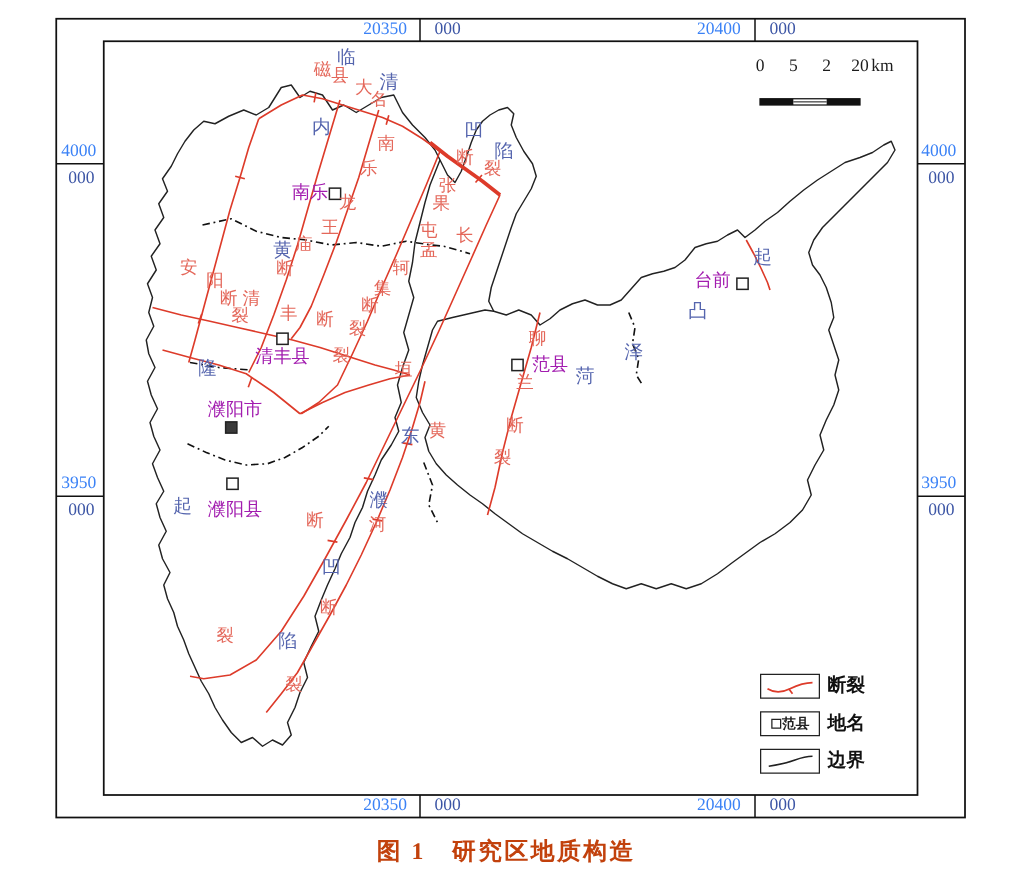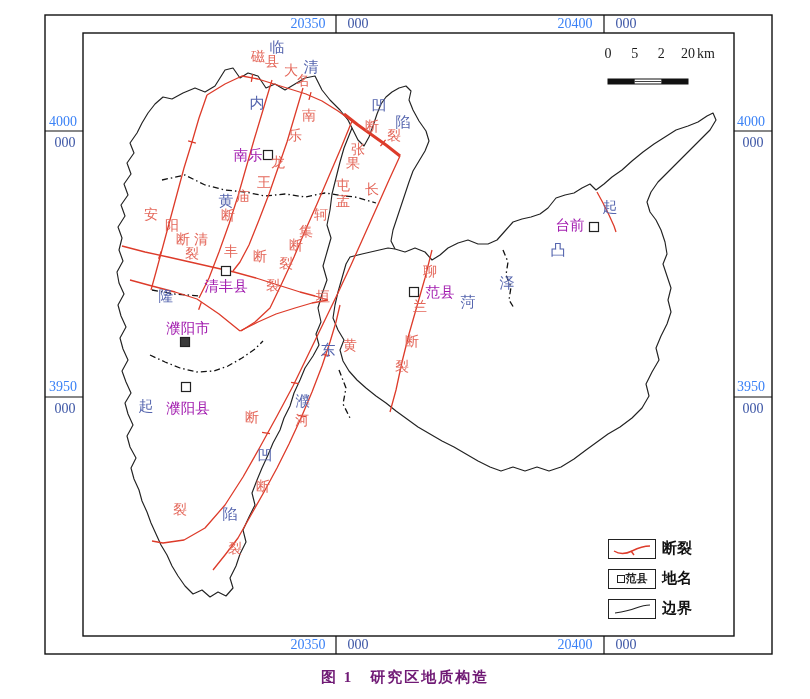--- a/index.html
+++ b/index.html
@@ -17,21 +17,21 @@
   #scale-ratio{font-size:14px;}
   #scale-ticks{position:relative;height:16px;font-size:14px;}
   #scale-ticks span{position:absolute;transform:translate(-50%,0);}
   #legend{position:absolute;left:608px;top:538px;font-weight:bold;}
   .leg-row{display:flex;align-items:center;margin-bottom:9px;height:21px;}
   .leg-box{width:48px;height:20px;border:1.3px solid #222;display:flex;align-items:center;justify-content:center;background:#fff;box-sizing:border-box;}
   .leg-label{margin-left:6px;font-size:15px;color:#111;}
   .leg-place{display:flex;align-items:center;font-size:11px;color:#222;}
   .leg-sq{width:6px;height:6px;border:1px solid #222;margin-right:1px;}
   #caption{position:absolute;left:0;top:668px;width:810px;text-align:center;
-           font-weight:bold;font-size:15px;color:#701a75;letter-spacing:2px;}
+           font-weight:bold;font-size:19px;color:#c2410c;letter-spacing:2px;}
 </style>
 </head>
 <body>
 
 <div id="fig">
   <svg id="mapsvg" width="810" height="699">
       <path d="M183,93 L195,88 L205,92 L215,86 L225,70 L233,68 L240,78 L248,73 L258,76 L266,88 L275,84 L285,90 L295,84 L305,78 L315,76 L322,90 L330,100 L340,110 L348,120 L352,128 L344,148 L340,162 L336,178 L332,194 L330,210 L327,225 L331,238 L327,252 L323,266 L327,280 L322,294 L318,308 L321,322 L316,334 L319,345 L313,356 L305,368 L300,380 L294,393 L290,406 L284,418 L280,430 L273,443 L268,455 L262,468 L257,480 L252,493 L255,505 L249,517 L243,530 L246,542 L240,554 L236,566 L230,578 L233,588 L226,596 L218,592 L210,597 L202,590 L193,594 L185,586 L178,576 L172,566 L167,555 L161,545 L156,534 L151,523 L147,512 L142,501 L139,490 L134,479 L131,468 L136,458 L130,447 L127,436 L133,425 L128,414 L125,403 L131,393 L126,382 L122,371 L128,360 L123,349 L120,338 L126,327 L121,316 L118,305 L124,294 L119,283 L117,272 L123,261 L119,250 L122,238 L118,227 L125,216 L121,205 L128,195 L124,184 L131,174 L127,163 L134,153 L130,143 L137,133 L142,123 L148,113 L155,104 L163,97 L172,99 Z" fill="none" stroke="#222" stroke-width="1.15" stroke-linejoin="round"></path>
       <path d="M352,128 L358,140 L364,146 L369,137 L373,126 L377,114 L381,104 L386,97 L392,92 L399,88 L406,86 L411,91 L409,100 L413,110 L419,121 L426,131 L429,141 L425,151 L419,161 L413,171 L409,182 L405,194 L401,206 L397,218 L393,230 L391,241 L395,249" fill="none" stroke="#222" stroke-width="1.15" stroke-linejoin="round"></path>
       <path d="M395,249 L405,252 L415,248 L425,252 L432,260 L440,255 L448,248 L458,243 L468,240 L478,244 L488,244 L497,240 L505,231 L513,222 L522,219 L531,217 L540,214 L548,208 L556,198 L565,195 L574,193 L582,188 L590,184 L596,190 L604,184 L612,177 L622,170 L632,161 L643,152 L654,144 L665,137 L676,130 L688,126 L698,122 L707,116 L713,113 L716,120 L710,130 L702,138 L693,147 L684,156 L675,165 L666,174 L658,182 L651,192 L647,202 L650,212 L656,220 L661,230 L665,242 L667,254 L663,264 L667,276 L671,288 L668,300 L671,312 L667,324 L661,336 L656,348 L659,360 L652,372 L646,384 L649,396 L642,408 L632,418 L620,427 L608,434 L597,442 L586,450 L574,459 L561,467 L549,471 L537,467 L525,471 L513,467 L501,471 L490,467 L478,461 L466,454 L454,447 L442,441 L430,434 L418,427 L407,419 L396,411 L386,403 L376,396 L366,388 L357,380 L349,371 L343,361 L340,350 L344,340 L338,330 L333,318 L335,305 L338,292 L342,278 L346,264 L350,257 L362,254 L375,251 L388,248 L395,249" fill="none" stroke="#222" stroke-width="1.15" stroke-linejoin="round"></path>
       <path d="M162,180 L185,175 L205,185 L225,190 L245,192 L265,196 L285,194 L305,197 L325,193 L345,196 L355,197 L366,200 L376,203" fill="none" stroke="#111" stroke-width="1.3" stroke-dasharray="6 3 1.5 3"></path>

